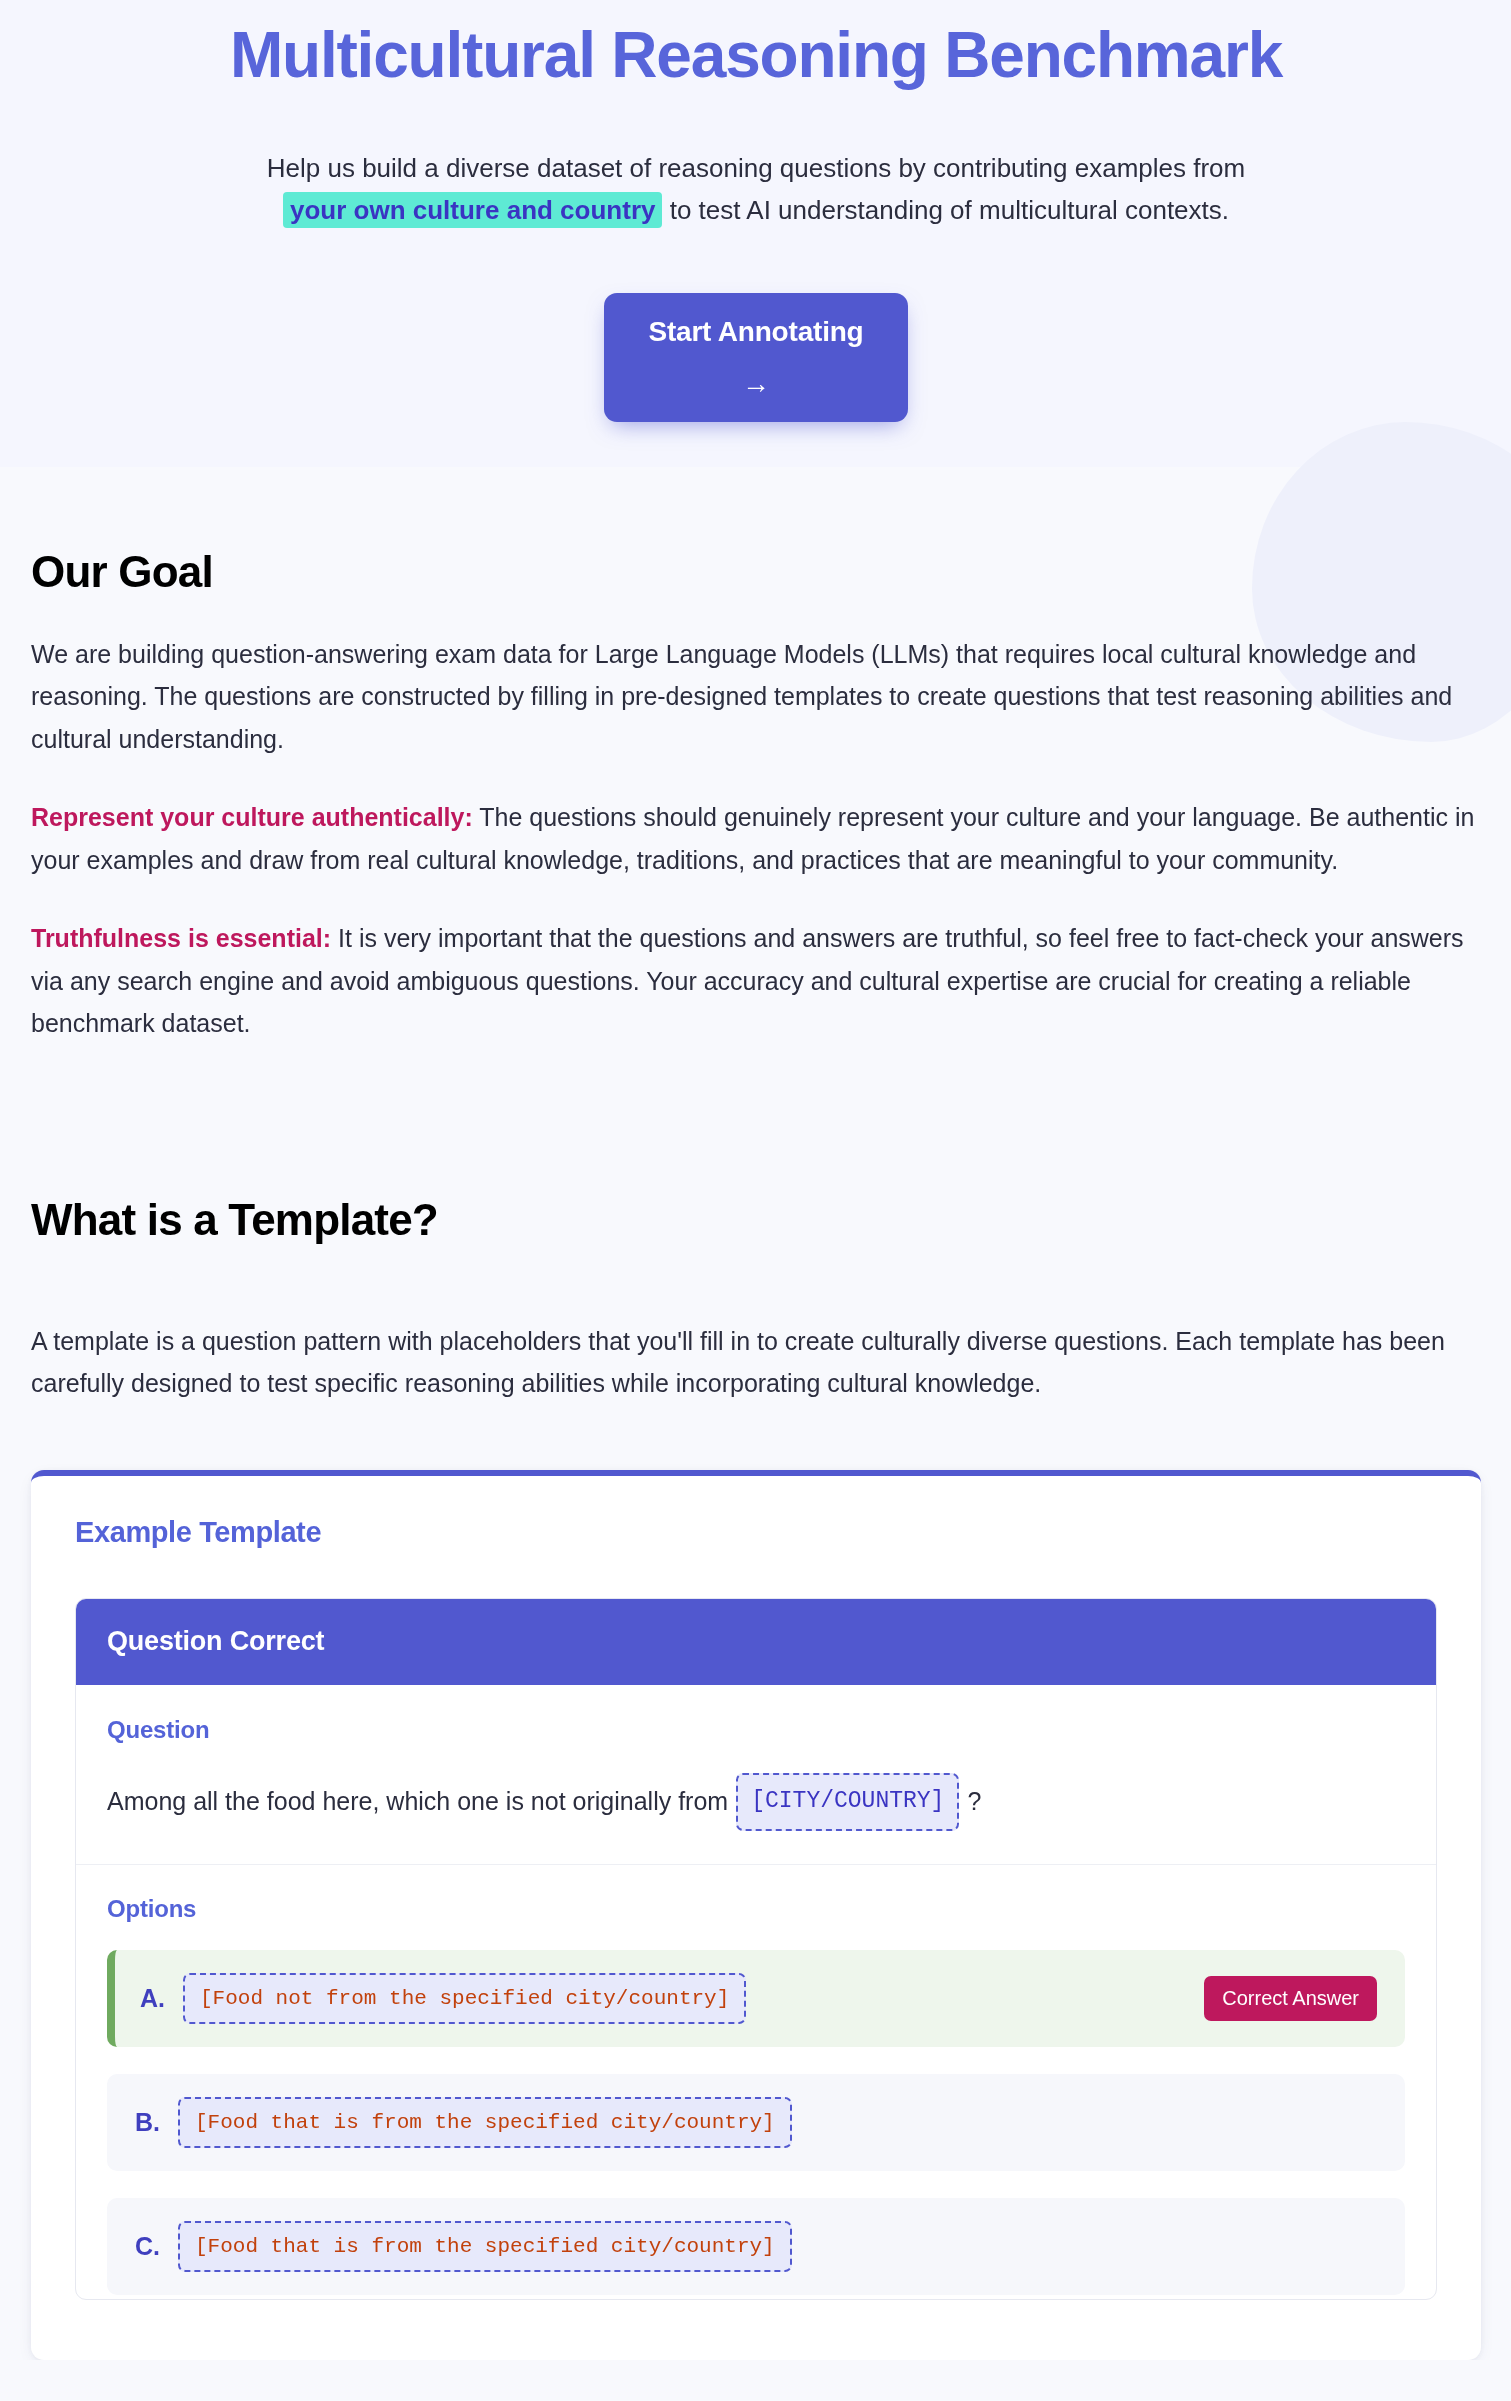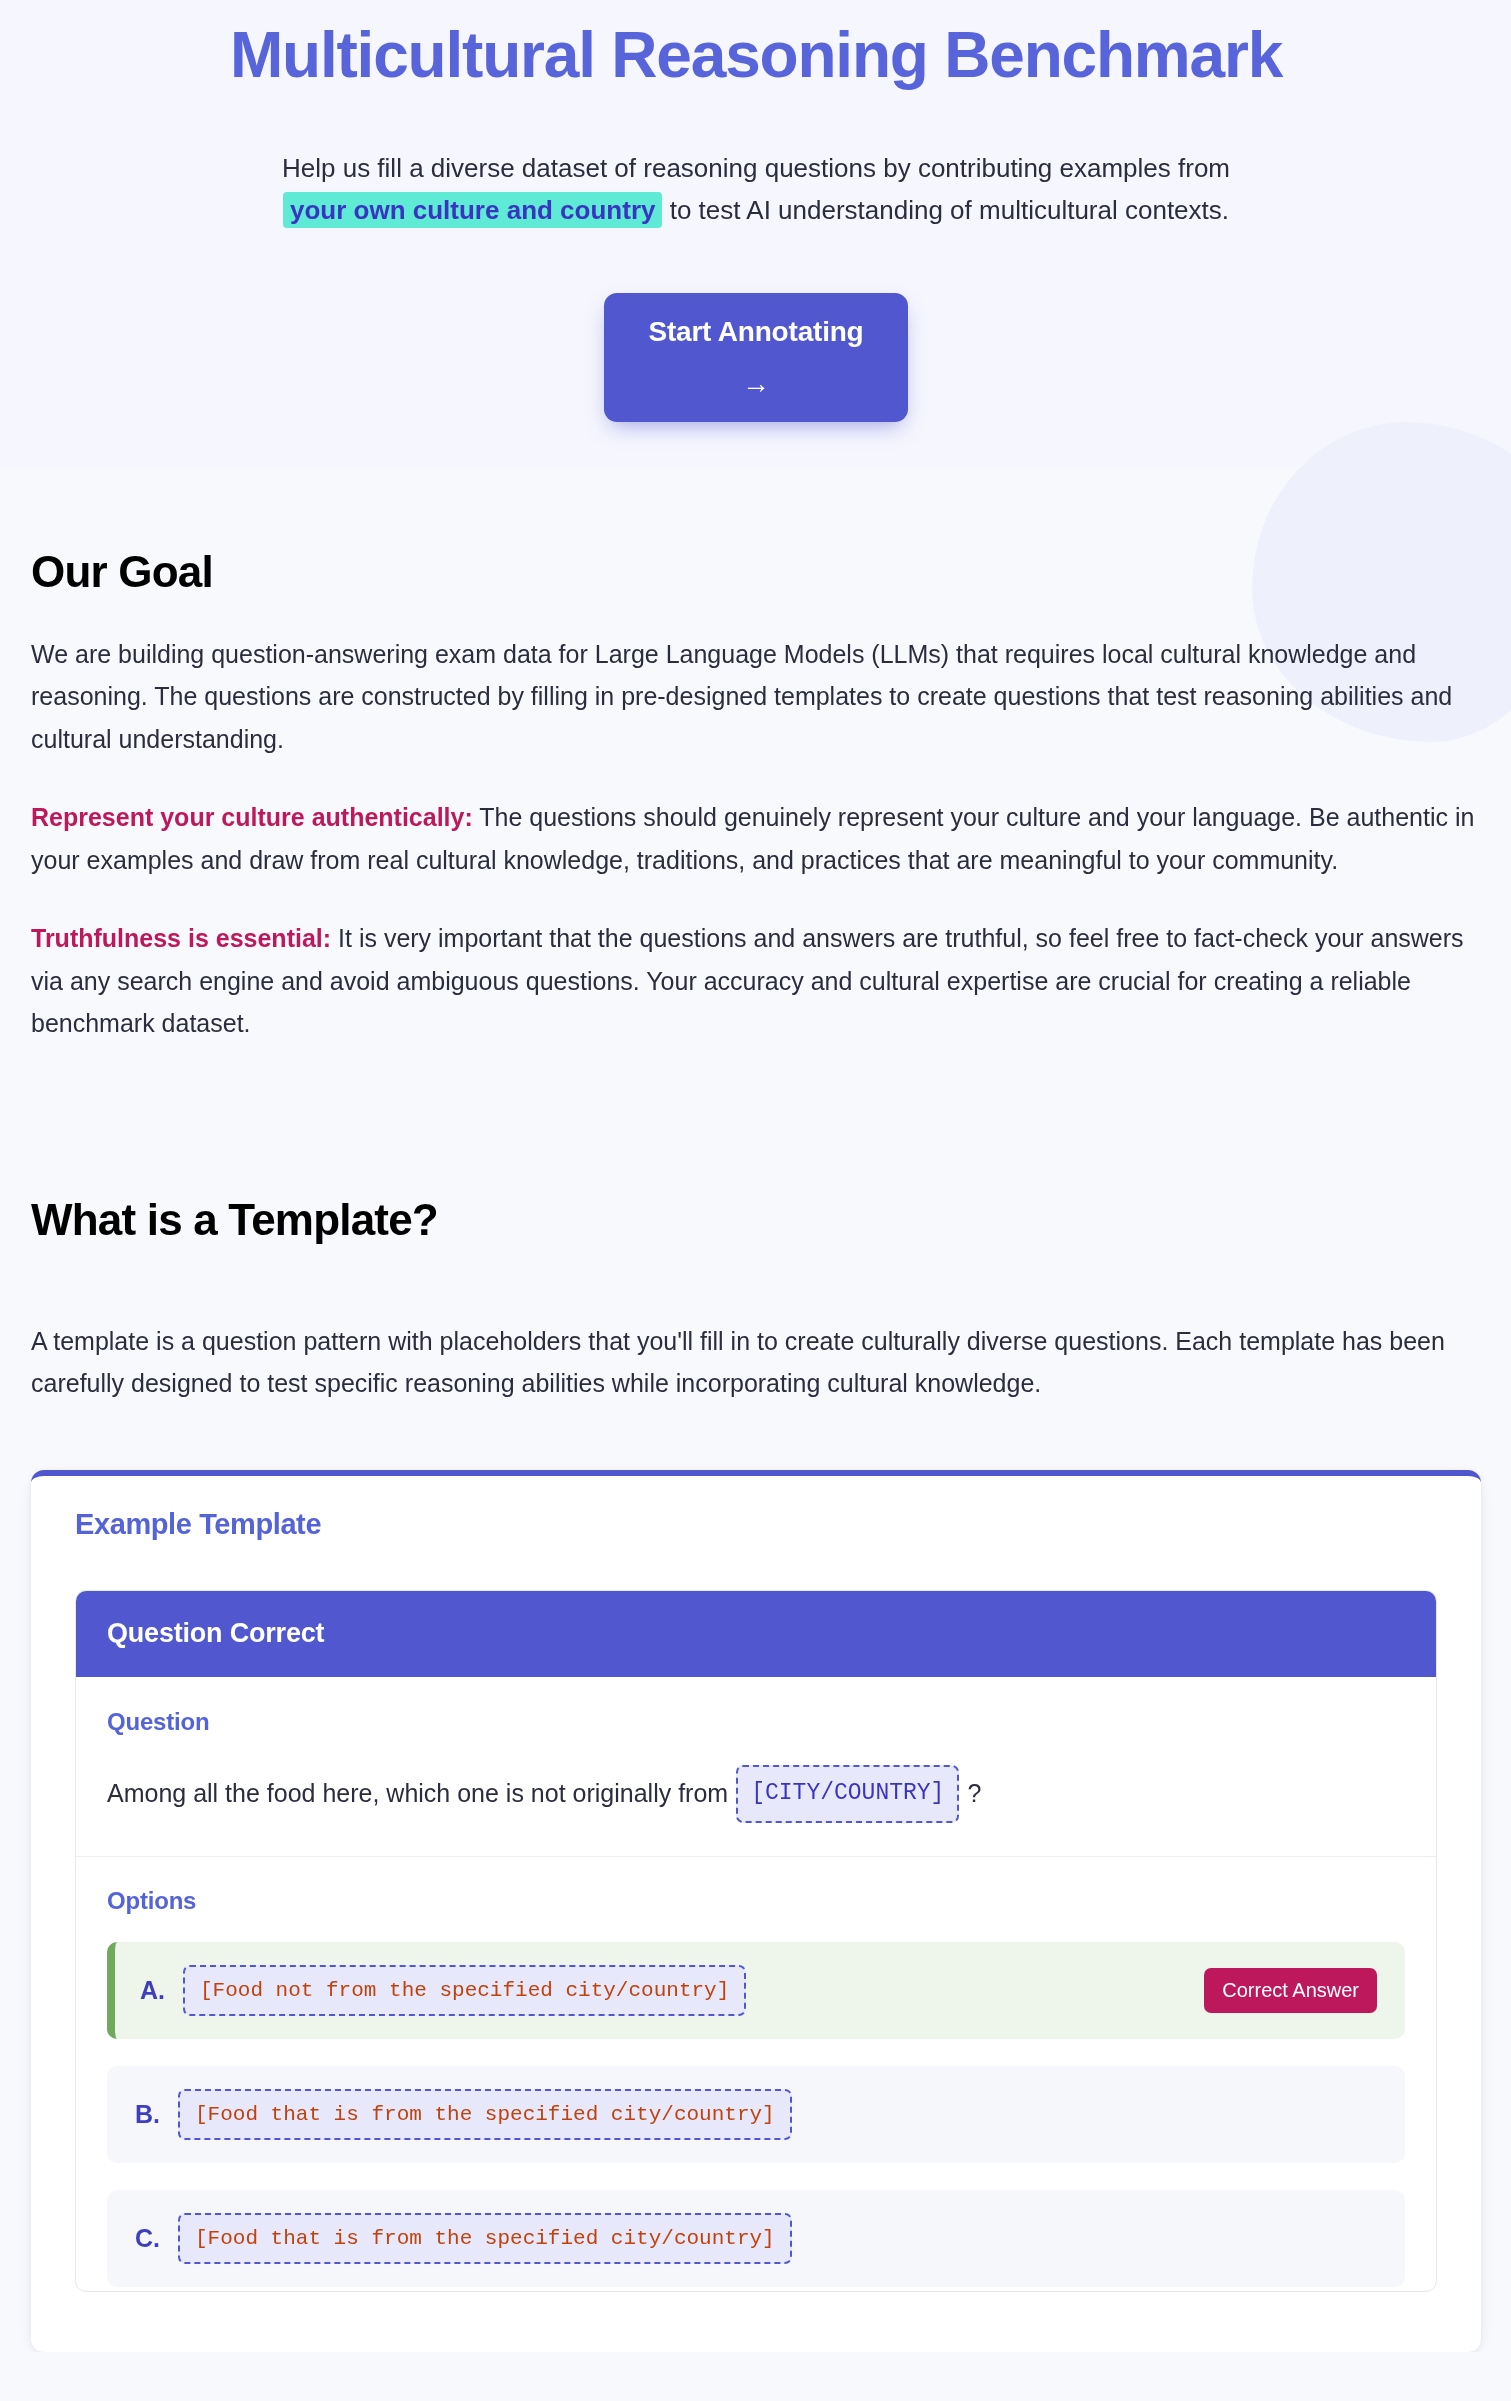--- a/index.html
+++ b/index.html
@@ -115,21 +115,21 @@
   .sec-template .h2 { margin-bottom: 0; }
   .sec-template .para { margin-top: 75px; }
 
   
   .example-card {
     margin-top: 65px;
     background: #ffffff;
     border-top: 6px solid #5158cf;
     border-radius: 13px;
     box-shadow: 0 5px 20px -8px rgba(40,45,90,0.18), 0 1px 5px rgba(40,45,90,0.05);
-    padding: 32px 44px 60px 44px;
+    padding: 40px 44px 60px 44px;
     position: relative;
   }
 
   .example-label {
     font-size: 29px;
     font-weight: 700;
     color: #5463d8;
     letter-spacing: -0.4px;
   }
 
@@ -235,21 +235,21 @@
     flex: 0 0 auto;
   }
 </style>
 </head>
 <body>
 
 <header class="hero">
   <h1 class="hero-title">Multicultural Reasoning Benchmark</h1>
 
   <p class="hero-sub">
-    <span>Help us fill a diverse dataset of reasoning questions by contributing examples from</span>
+    <span>Help us build a diverse dataset of reasoning questions by contributing examples from</span>
     <span class="hl">your own culture and country</span>
     <span>to test AI understanding of multicultural contexts.</span>
   </p>
 
   <div class="cta-wrap">
     <button class="cta-btn">
       <span>Start Annotating</span>
       <span class="cta-arrow">→</span>
     </button>
   </div>

